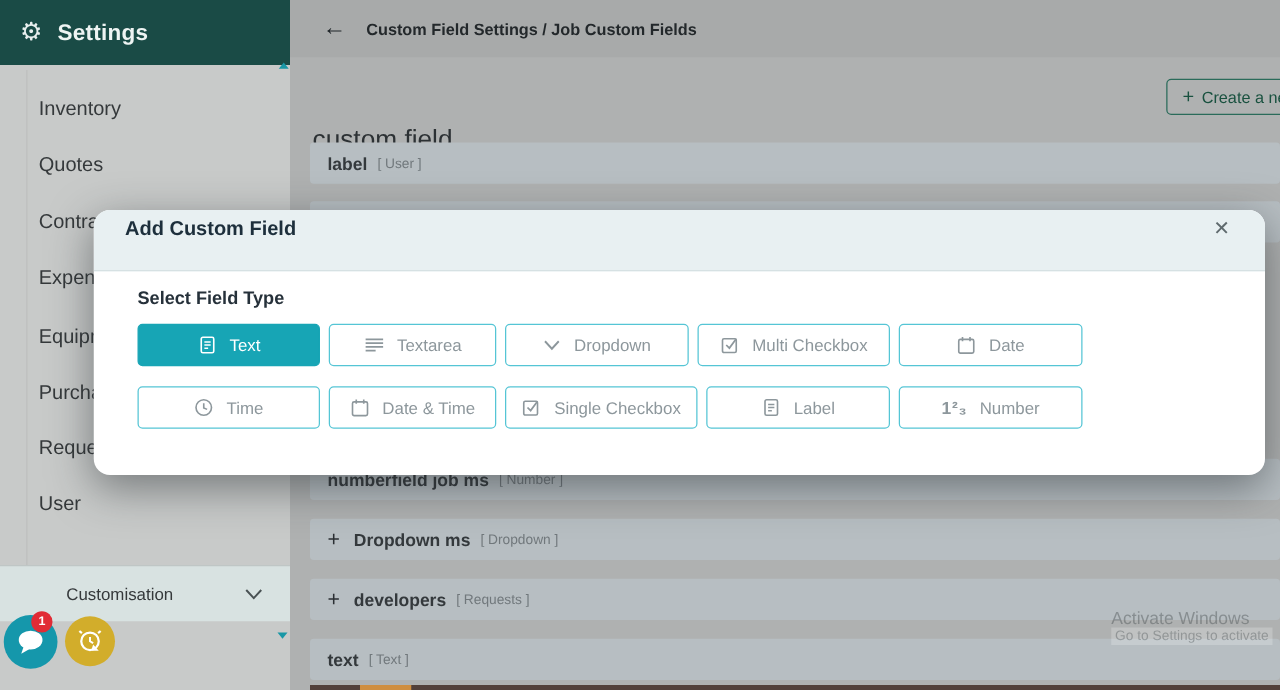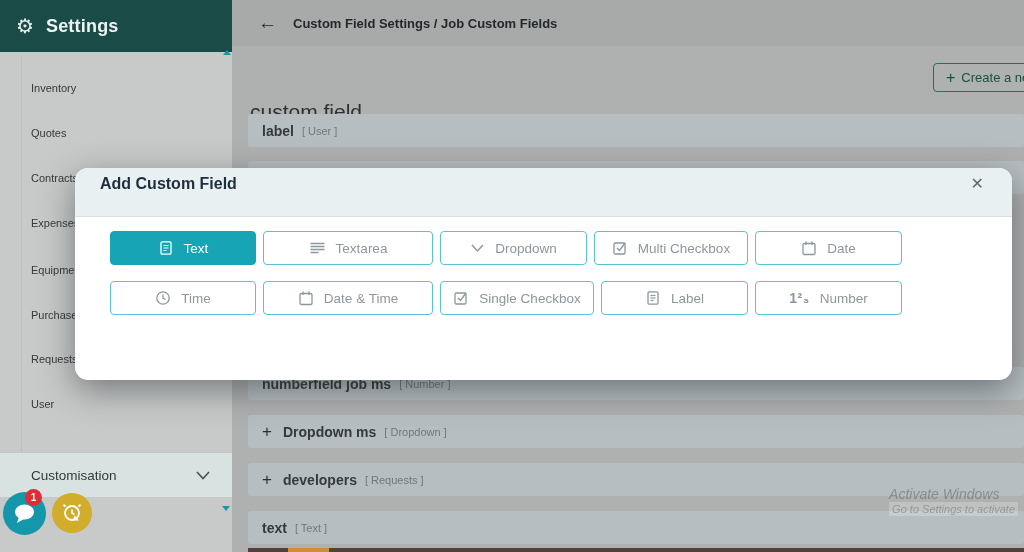--- a/index.html
+++ b/index.html
@@ -7,30 +7,30 @@
     font-family:"Liberation Sans", sans-serif; background:#afb1b1; }
   .stage { position:relative; width:1024px; height:552px; }
 
   
   .sidebar { position:absolute; left:0; top:0; width:232px; height:552px; background:#c8cac9; }
   .sidebar-header { position:absolute; left:0; top:0; width:232px; height:52px;
     background:#1a4b46; display:flex; align-items:center; padding-left:16px; }
   .gear { color:#e8efee; font-size:20px; line-height:1; margin-right:12px; }
   .sidebar-title { color:#eef4f3; font-size:18px; font-weight:700; letter-spacing:.2px; }
   .side-line { position:absolute; left:21px; top:56px; width:1px; height:396px; background:#bdbfbe; }
-  .nav-item { position:absolute; left:31px; width:170px; height:20px; font-size:11px;
+  .nav-item { position:absolute; left:31px; width:170px; height:20px; font-size:16px;
     color:#35393b; line-height:20px; cursor:pointer; }
   .scroll-arrow-up { position:absolute; left:223px; top:50px; width:0; height:0;
     border-left:4px solid transparent; border-right:4px solid transparent; border-bottom:5px solid #1897a6; }
   .scroll-arrow-down { position:absolute; left:222px; top:506px; width:0; height:0;
     border-left:4px solid transparent; border-right:4px solid transparent; border-top:5px solid #1897a6; }
   .custom-band { position:absolute; left:0; top:452px; width:232px; height:45px;
     background:#d8e2e1; border-top:1px solid #bfc6c5; display:flex; align-items:center;
     justify-content:space-between; padding:0 22px 0 31px; }
-  .custom-band-label { font-size:13.5px; color:#35393b; }
+  .custom-band-label { font-size:13.5px; color:#35393b;margin-left:22px; }
   .chev-down { stroke:#4a5254; stroke-width:1.6; fill:none; }
   .fab { position:absolute; border-radius:50%; display:flex; align-items:center; justify-content:center; }
   .fab-chat { left:3px; top:492px; width:43px; height:43px; background:#1597ab; }
   .fab-alarm { left:52px; top:493px; width:40px; height:40px; background:#d2ad2b; }
   .badge { position:absolute; left:25px; top:489px; width:17px; height:17px; border-radius:50%;
     background:#e12b35; color:#fff; font-size:10px; font-weight:700;
     display:flex; align-items:center; justify-content:center; z-index:3; }
 
   
   .topbar { position:absolute; left:232px; top:0; width:792px; height:46px; background:#a8aaaa;
@@ -45,42 +45,42 @@
     border:1px solid #2a6b5a; border-radius:4px; background:transparent; color:#19513f;
     font-size:13px; display:flex; align-items:center; gap:6px; white-space:nowrap; cursor:pointer; }
   .create-plus { font-size:16px; line-height:1; }
   .cf-row { position:absolute; left:16px; right:0; height:33px; background:#b7bec2;
     border-radius:3px; display:flex; align-items:center; padding-left:14px; cursor:pointer; }
   .row-plus { font-size:17px; color:#2b2f33; margin-right:9px; width:12px; }
   .row-plus:empty { display:none; }
   .row-name { font-size:14px; font-weight:600; color:#34393c; margin-right:8px; }
   .row-tag { font-size:11px; color:#71787c; }
 
-  .watermark { position:absolute; right:6px; top:440px; text-align:left; pointer-events:none;font-style:italic; }
+  .watermark { position:absolute; right:6px; top:440px; text-align:left; pointer-events:none; }
   .wm1 { font-size:14px; color:rgba(78,84,87,.45); }
   .wm2 { font-size:11px; color:rgba(78,84,87,.40); background:rgba(255,255,255,.22); padding:1px 3px; }
   .bottom-strip { position:absolute; left:16px; right:0; top:502px; height:4px; background:#52403a; }
   .strip-orange { position:absolute; left:40px; top:0; width:41px; height:4px; background:#cf8d3e; }
 
   
   .modal { position:absolute; left:75px; top:168px; width:937px; height:212px; background:#fff;
     border-radius:13px; box-shadow:0 10px 34px rgba(35,42,46,.5); overflow:hidden; z-index:5; }
   .modal-header { height:49px; background:#e8f0f2; border-bottom:1px solid #d6e1e3;
     display:flex; align-items:center; justify-content:space-between; padding:0 28px 16px 25px;gap:17px; }
   .modal-title { font-size:16px; font-weight:700; color:#1d2f3c; }
   .modal-close { font-size:16px; color:#5f6a6e; cursor:pointer; line-height:1; }
   .modal-body { padding:14px 0 0 35px; }
   .section-label { font-size:14.5px; font-weight:700; color:#26313a; margin-bottom:12px; }
   .ft-row { display:flex; gap:7px; margin-bottom:16px; }
   .ft-btn { height:34px; border:1px solid #55c5d5; border-radius:4px; background:#fff;
     color:#8d979c; font-size:13.5px; display:flex; align-items:center; justify-content:center;
     gap:10px; cursor:pointer; }
   .ft-btn svg { flex:0 0 auto; }
   .ft-btn.selected { background:#17a5b5; border-color:#17a5b5; color:#fff; }
-  .w1{width:146px}.w2{width:170px}.w3{width:154px}.w4{width:147px}.w5{width:147px}
+  .w1{width:146px}.w2{width:134px}.w3{width:154px}.w4{width:147px}.w5{width:147px}
   .num-glyph { font-size:14px; font-weight:700; letter-spacing:.5px; }
 </style>
 </head>
 <body>
 
 <div class="stage">
 
   <div class="sidebar">
     <div class="side-line"></div>
     <div class="sidebar-header">
@@ -173,20 +173,21 @@
       <div class="strip-orange"></div>
     </div>
   </div>
 
   <div class="modal">
     <div class="modal-header">
       <span class="modal-title">Add Custom Field</span>
       <span class="modal-close">✕</span>
     </div>
     <div class="modal-body">
+      <div class="section-label">Select Field Type</div>
 
       <div class="ft-row">
         <button class="ft-btn selected w1">
           <svg width="16" height="16" viewBox="0 0 16 16">
             <rect x="3" y="1.8" width="10" height="12.4" rx="1.3" fill="none" stroke="currentColor" stroke-width="1.3"></rect>
             <line x1="5.5" y1="5.5" x2="10.5" y2="5.5" stroke="currentColor" stroke-width="1.2"></line>
             <line x1="5.5" y1="8" x2="10.5" y2="8" stroke="currentColor" stroke-width="1.2"></line>
             <line x1="5.5" y1="10.5" x2="8.5" y2="10.5" stroke="currentColor" stroke-width="1.2"></line>
           </svg>
           <span>Text</span>

